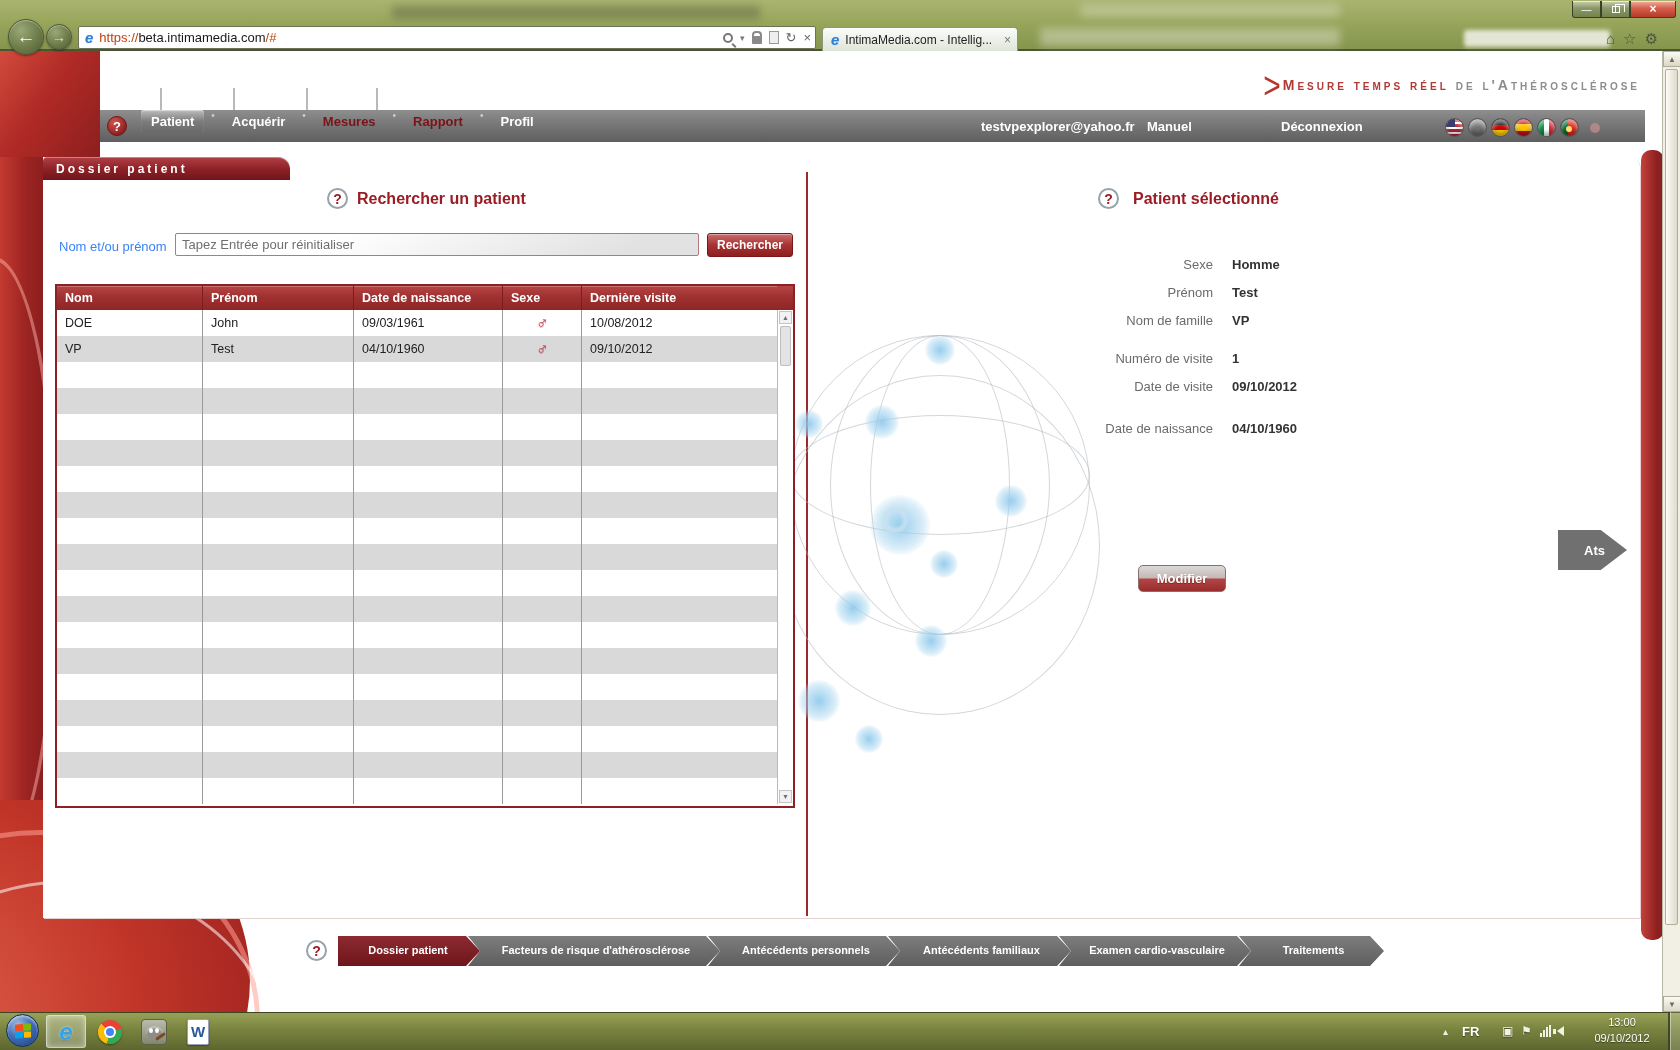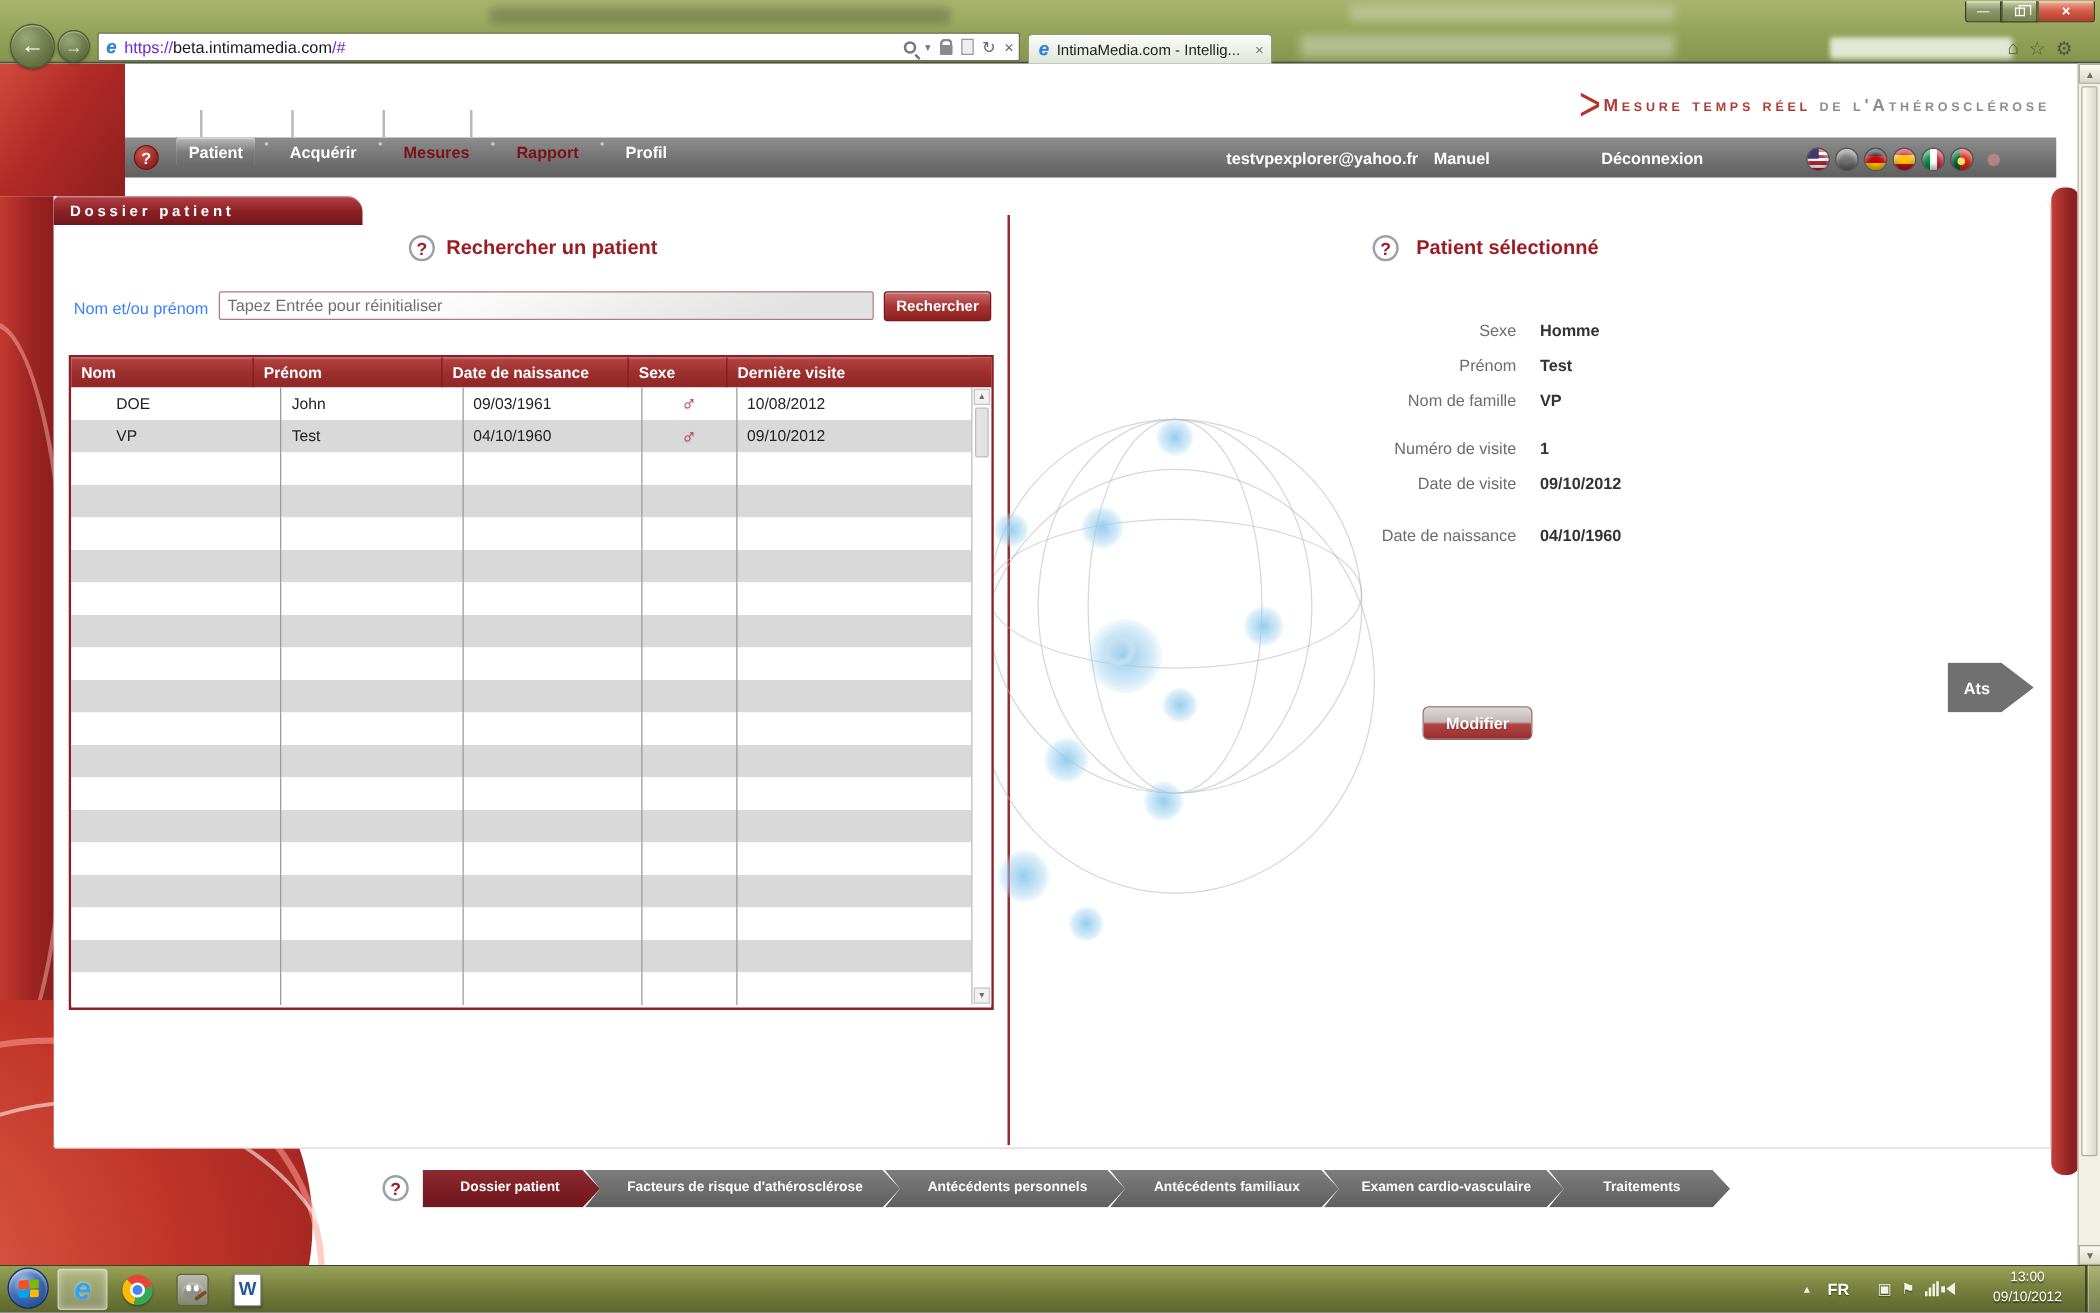--- a/index.html
+++ b/index.html
@@ -21,21 +21,21 @@
     color:#fff;border:1px solid #4d5838;
     background:radial-gradient(circle at 35% 30%,#9aa878 0%,#6d7c4a 55%,#4e5c32 100%);
     box-shadow:0 1px 2px rgba(0,0,0,.35), inset 0 1px 1px rgba(255,255,255,.4);}
   .back{left:8px;top:19px;width:36px;height:36px;font-size:19px;z-index:5;}
   .fwd{left:46px;top:24px;width:26px;height:26px;font-size:14px;color:#dfe3d2;z-index:4;}
   .addrbar{left:78px;top:26px;width:738px;height:23px;background:#fff;border:1px solid #6e7257;
     border-radius:2px;display:flex;align-items:center;padding:0 4px;}
   .favE{font-weight:bold;font-style:italic;color:#2f81d6;font-size:15px;margin:0 6px 0 2px;
     text-shadow:0 0 1px #9cc6ee;}
   .url{font-size:13px;color:#1a1a1a;white-space:nowrap;flex:1;}
-  .url .dim{color:#6d28d9;text-align:right;}
+  .url .dim{color:#c2410c;text-align:right;}
   .addricons{display:flex;align-items:center;gap:7px;color:#6a6a6a;}
   .mag{width:10px;height:10px;border:2px solid #777;border-radius:50%;position:relative;}
   .mag::after{content:'';position:absolute;width:2px;height:5px;background:#777;
     left:8px;top:8px;transform:rotate(-45deg);}
   .caret{font-size:9px;color:#777;}
   .lock{width:10px;height:8px;background:#8a8a8a;border-radius:1px;position:relative;margin-top:4px;}
   .lock::before{content:'';position:absolute;width:6px;height:6px;border:2px solid #8a8a8a;
     border-bottom:none;border-radius:4px 4px 0 0;left:0px;top:-5px;}
   .pageico{width:10px;height:13px;background:#eee;border:1px solid #999;position:relative;}
   .glyph{font-size:13px;color:#666;}
@@ -146,21 +146,21 @@
     box-shadow:inset 0 1px 0 rgba(255,255,255,.4);}
 
   
   .ptable{left:55px;top:284px;width:740px;height:524px;border:2px solid #8c2025;background:#fff;}
   .thead{display:flex;height:24px;background:linear-gradient(180deg,#b54545 0%,#9e2f2f 50%,#8f2626 100%);}
   .th{color:#fff;font-weight:bold;font-size:12.5px;display:flex;align-items:center;
     padding-left:8px;border-right:1px solid #7e1d1d;box-shadow:inset 0 1px 0 rgba(255,255,255,.25);}
   .c0{width:146px;}.c1{width:151px;}.c2{width:149px;}.c3{width:79px;justify-content:flex-start;}.c4{width:195px;border-right:none!important;}
   .tbody{position:relative;height:494px;display:flex;}
   .tbodyrows{width:720px;}
-  .trow{display:flex;height:26px;padding-left:28px;}
+  .trow{display:flex;height:26px;}
   .trow.even{background:#ffffff;}
   .trow.odd{background:#d9d9d9;}
   .tcell{font-size:12.5px;color:#222;display:flex;align-items:center;padding-left:8px;
     border-right:1px solid #9a9a9a;height:26px;}
   .tcell.c3{justify-content:center;padding-left:0;}
   .male{color:#c34052;font-size:17px;font-weight:bold;text-shadow:0 1px 1px rgba(120,20,30,.4);}
   .tscroll{width:16px;background:#fff;border-left:1px solid #bbb;position:relative;}
   .tsbtn{position:absolute;left:1px;width:13px;height:13px;background:#f2f2f2;border:1px solid #c5c5c5;
     color:#707070;font-size:7px;display:flex;align-items:center;justify-content:center;}
   .tsthumb{position:absolute;left:2px;top:16px;width:11px;height:40px;background:#e3e3e3;
@@ -169,21 +169,21 @@
   
   .frow{position:absolute;left:900px;width:640px;display:flex;align-items:baseline;}
   .flabel{width:313px;text-align:right;font-size:13px;color:#6b6b6b;}
   .fvalue{margin-left:19px;font-size:13px;font-weight:bold;color:#333;}
   .modify-btn{left:1138px;top:565px;width:88px;height:27px;border-radius:5px;border:1px solid #8d6e6e;
     background:linear-gradient(180deg,#ddd9d7 0%,#c3b9b7 46%,#b24444 54%,#992d2d 100%);
     color:#fff;font-weight:bold;font-size:13px;display:flex;align-items:center;justify-content:center;
     text-shadow:0 1px 1px rgba(0,0,0,.35);}
   .ats{left:1558px;top:530px;width:69px;height:40px;background:#707070;
     clip-path:polygon(0 0,62% 0,100% 50%,62% 100%,0 100%);
-    color:#fff;font-weight:bold;font-size:13px;display:flex;align-items:center;padding-left:13px;}
+    color:#fff;font-weight:bold;font-size:13px;display:flex;align-items:center;padding-left:26px;}
 
   
   .globe{left:770px;top:295px;width:330px;height:480px;pointer-events:none;}
   .ring{position:absolute;border:1px solid rgba(175,182,190,.55);border-radius:50%;}
   .gnode{position:absolute;border-radius:50%;
     background:radial-gradient(circle,rgba(140,200,235,.9) 0%,rgba(170,215,240,.45) 55%,rgba(200,230,245,0) 75%);}
   .gring{position:absolute;border-radius:50%;border:5px solid rgba(200,225,240,.8);filter:blur(1px);}
 
   
   .bchelp{left:306px;top:940px;}

